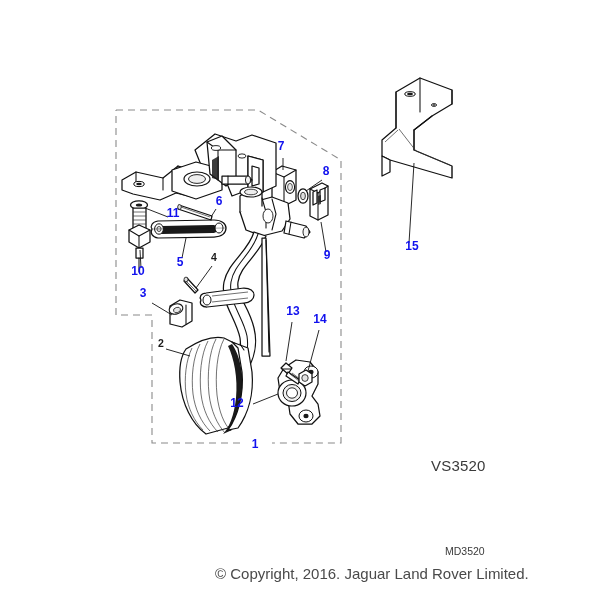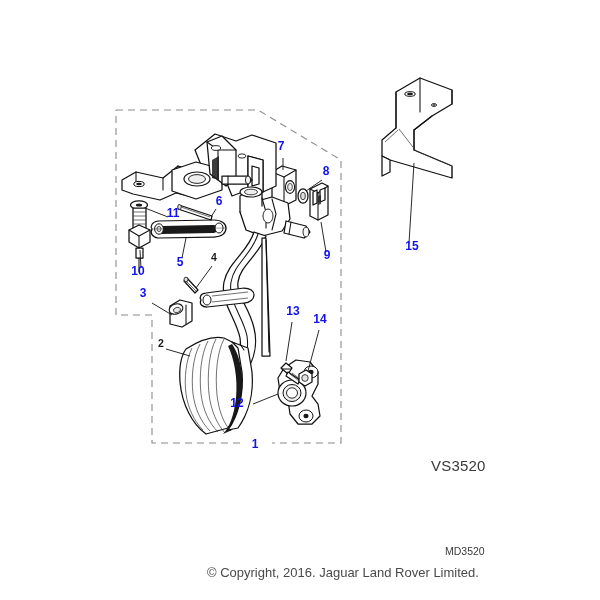--- a/index.html
+++ b/index.html
@@ -84,23 +84,23 @@
     top: 457px;
     font-size: 15px;
     letter-spacing: 0.2px;
   }
   #code-md {
     left: 445px;
     top: 545px;
     font-size: 10.5px;
   }
   #copyright-line {
-    left: 207px;
+    left: 215px;
     top: 565px;
-    font-size: 13px;
+    font-size: 15px;
     color: #4a4a4a;
   }
 </style>
 </head>
 <body>
 
 <div id="diagram-root">
 
   <svg class="canvas" viewBox="0 0 600 600">
 

